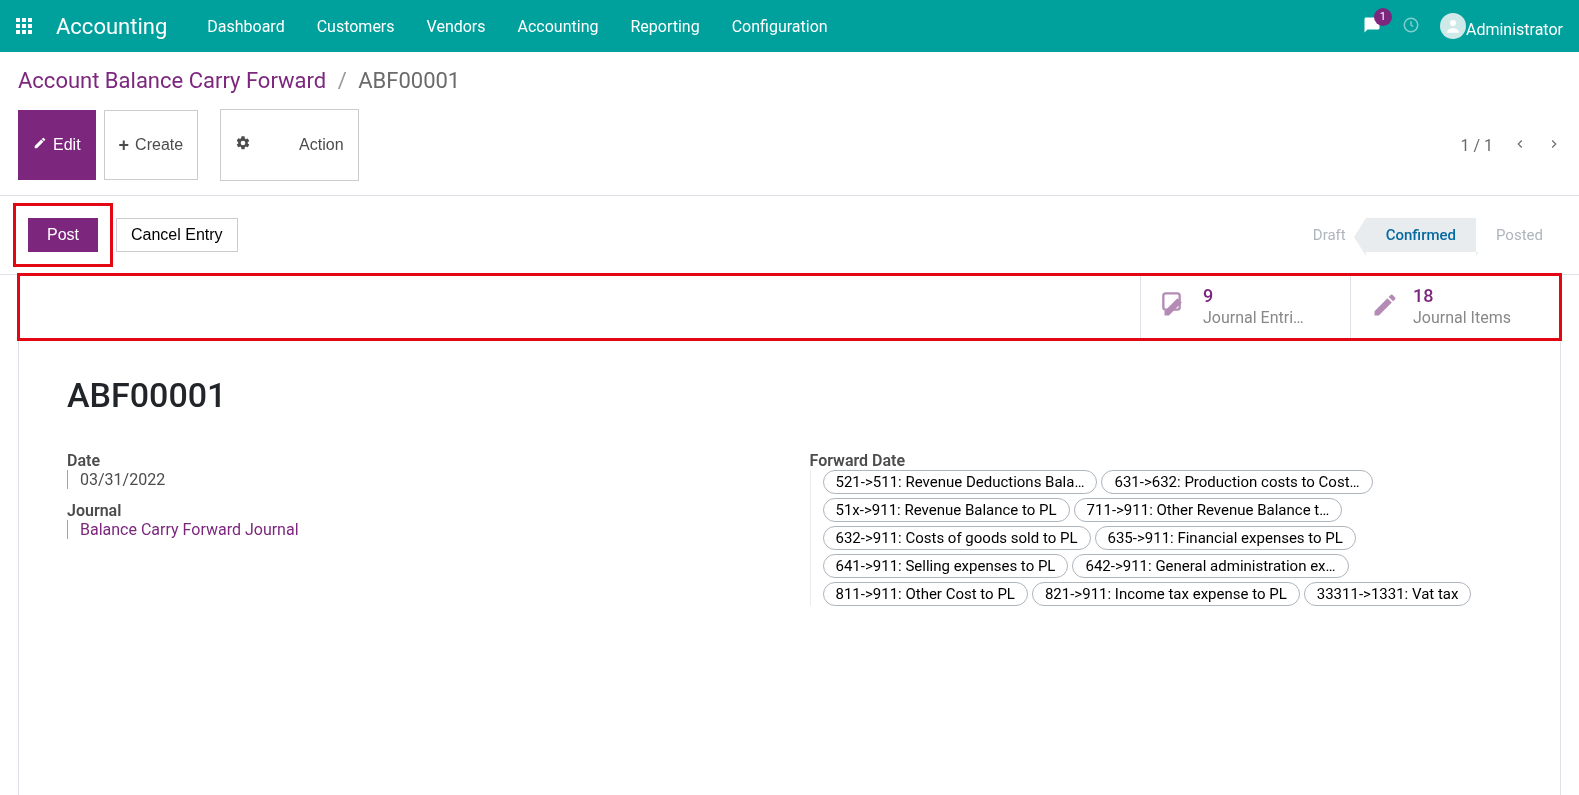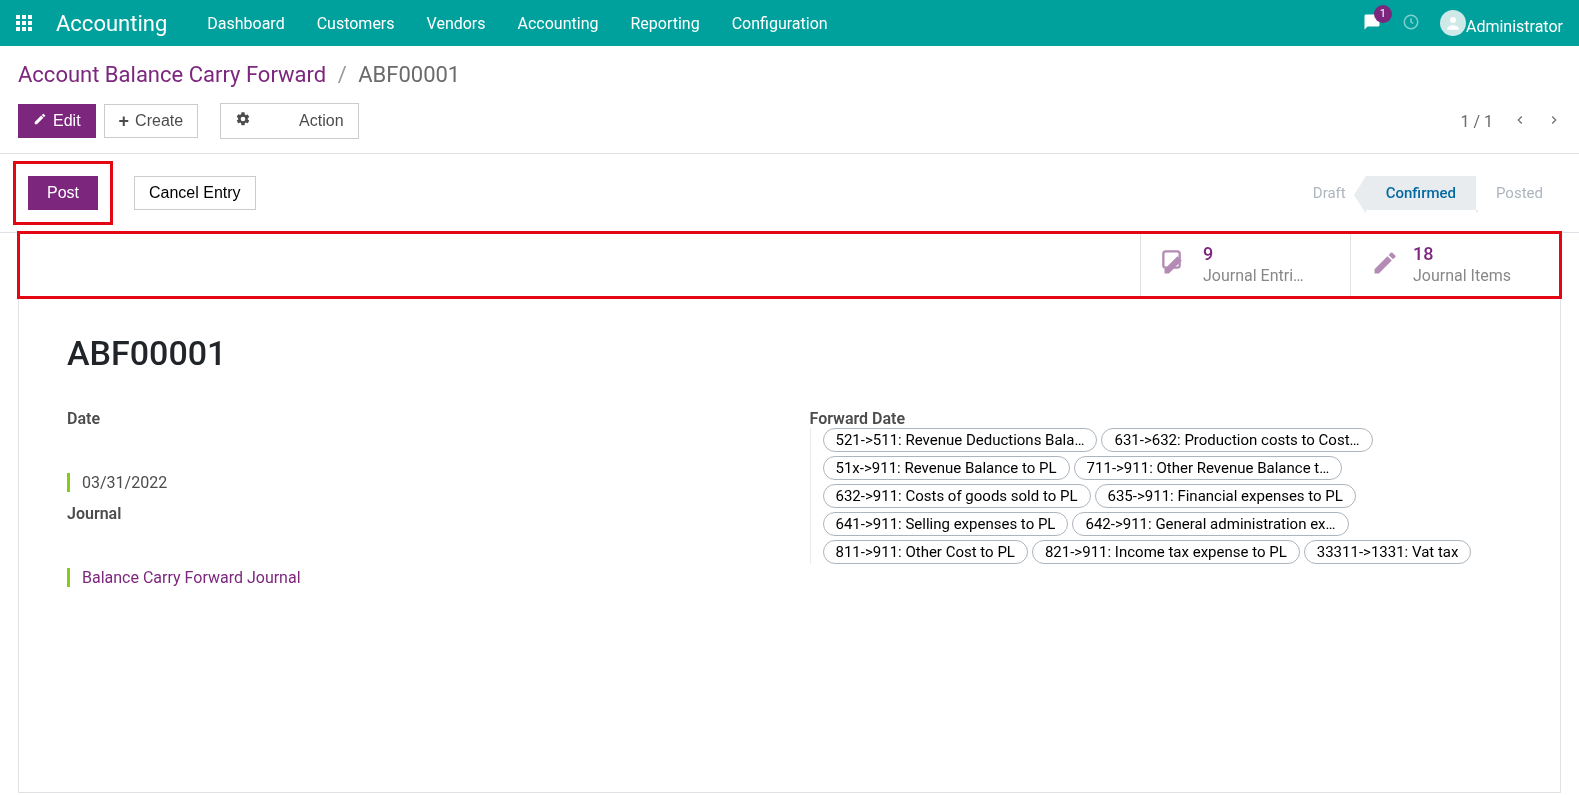--- a/index.html
+++ b/index.html
@@ -1,19 +1,19 @@
 <!DOCTYPE html>
 <html><head>
 <meta charset="utf-8">
 <style>
 * { margin:0; padding:0; box-sizing:border-box; }
 body { font-family:-apple-system,BlinkMacSystemFont,"Segoe UI",Roboto,sans-serif; font-size:14px; color:#4c4c4c; background:#fff; overflow-x:hidden; }
 
 
-.topbar { background:#00a09d; color:#fff; height:46px; display:flex; align-items:center; padding:0 16px; }
+.topbar { background:#00a09d; color:#fff; height:52px; display:flex; align-items:center; padding:0 16px; }
 .apps-icon { display:inline-flex; margin-right:24px; }
 .apps-icon svg { width:16px; height:16px; fill:#fff; }
 .app-name { font-size:22px; font-weight:400; margin-right:40px; }
 .nav-links { display:flex; gap:32px; }
 .nav-link { color:#fff; font-size:16px; cursor:pointer; }
 .topbar-right { margin-left:auto; display:flex; align-items:center; gap:20px; }
 .msg-wrap { position:relative; }
 .msg-wrap svg { width:20px; height:18px; fill:#fff; }
 .badge { position:absolute; top:-8px; right:-10px; background:#7c277d; color:#fff; border-radius:10px; min-width:18px; height:18px; font-size:11px; display:flex; align-items:center; justify-content:center; padding:0 5px; }
 .clock-icon svg { width:18px; height:18px; fill:none; stroke:#7fd0ce; stroke-width:2; }
@@ -22,33 +22,33 @@
 .avatar svg { width:18px; height:18px; fill:#fff; }
 .user-name { font-size:16px; }
 
 
 .crumb-row { padding:16px 18px 0; }
 .breadcrumb { font-size:22px; margin-bottom:16px; }
 .bc-parent { color:#7c277d; cursor:pointer; }
 .bc-sep { color:#999; margin:0 6px; }
 .bc-current { color:#6b6b6b; }
 .control-row { display:flex; align-items:center; padding-bottom:14px; }
-.btn { display:inline-flex; align-items:center; gap:6px; padding:7px 14px; font-size:16px; border:1px solid #ccc; background:#fff; cursor:pointer; color:#4c4c4c; }
+.btn { display:inline-flex; align-items:center; gap:6px; padding:25px 14px; font-size:16px; border:1px solid #ccc; background:#fff; cursor:pointer; color:#4c4c4c; }
 .btn-primary { background:#7c277d; color:#fff; border-color:#7c277d; }
 .btn-edit { margin-right:8px; }
 .btn-action { margin-left:auto; position:relative; left:-540px;gap:48px; } 
 .pager { margin-left:auto; display:flex; align-items:center; gap:20px; color:#6b6b6b; font-size:16px; }
 .pager .arrow { cursor:pointer; color:#6b6b6b; }
 .pager .arrow svg { width:14px; height:14px; stroke:#6b6b6b; stroke-width:2; fill:none; }
 .ctrl-separator { height:1px; background:#dee2e6; margin:0; }
 
 
 .status-bar { display:flex; align-items:center; border-bottom:1px solid #dee2e6; padding:10px 16px; background:#fff; }
 .btn-post { background:#7c277d; color:#fff; border:1px solid #7c277d; padding:7px 18px; font-size:16px; cursor:pointer; }
-.btn-cancel { background:#fff; border:1px solid #ccc; padding:7px 14px; font-size:16px; cursor:pointer; margin-left:24px; }
+.btn-cancel { background:#fff; border:1px solid #ccc; padding:7px 14px; font-size:16px; cursor:pointer; margin-left:6px; }
 .hl-red { outline:3px solid #e30613; outline-offset:0; }
 .status-steps { margin-left:auto; display:flex; align-items:center; }
 .step { position:relative; padding:8px 20px; font-size:15px; color:#adb5bd; background:#fff; }
 .step.active { background:#e9ecef; color:#0369a1; font-weight:500; }
 .step.active::before, .step.active::after { content:""; position:absolute; top:0; width:0; height:0; border-top:19px solid transparent; border-bottom:19px solid transparent; }
 .step.active::before { left:-12px; border-right:12px solid #e9ecef; }
 .step.active::after  { right:-12px; border-left:12px solid #e9ecef; }
 
 
 .sheet-wrap { padding:0 18px; }
@@ -60,21 +60,21 @@
 .stat-num { color:#7c277d; font-size:18px; font-weight:500; }
 .stat-label { color:#888; font-size:16px; white-space:nowrap; overflow:hidden; text-overflow:ellipsis; max-width:140px; }
 .hl-red-box { outline:3px solid #e30613; outline-offset:-1px; }
 
 .record-title { font-size:34px; font-weight:500; color:#212529; padding:36px 48px 30px; }
 
 .form-grid { display:flex; padding:0 48px; gap:40px; }
 .form-col { flex:1; }
 .field-row { display:flex; padding:6px 0;flex-direction:column; }
 .field-label { width:220px; font-weight:600; color:#4c4c4c; font-size:16px; }
-.field-val { flex:1; font-size:16px; border-left:3px solid #84cc16; padding-left:12px;margin-top:45px; }
+.field-val { flex:1; font-size:16px; border-left:1px solid #84cc16; padding-left:12px; }
 .field-val.link { color:#7c277d; cursor:pointer; }
 .tag-col { border-left:1px solid #e9ecef; padding-left:12px; display:flex; flex-wrap:wrap; gap:4px 4px; }
 .tag { border:1px solid #adb5bd; border-radius:14px; padding:2px 12px; font-size:15px; color:#000000; max-width:300px; white-space:nowrap; overflow:hidden; text-overflow:ellipsis; cursor:pointer; }
 </style>
 </head>
 <body>
 
 <div class="topbar">
   <span class="apps-icon">
     <svg viewBox="0 0 16 16">

